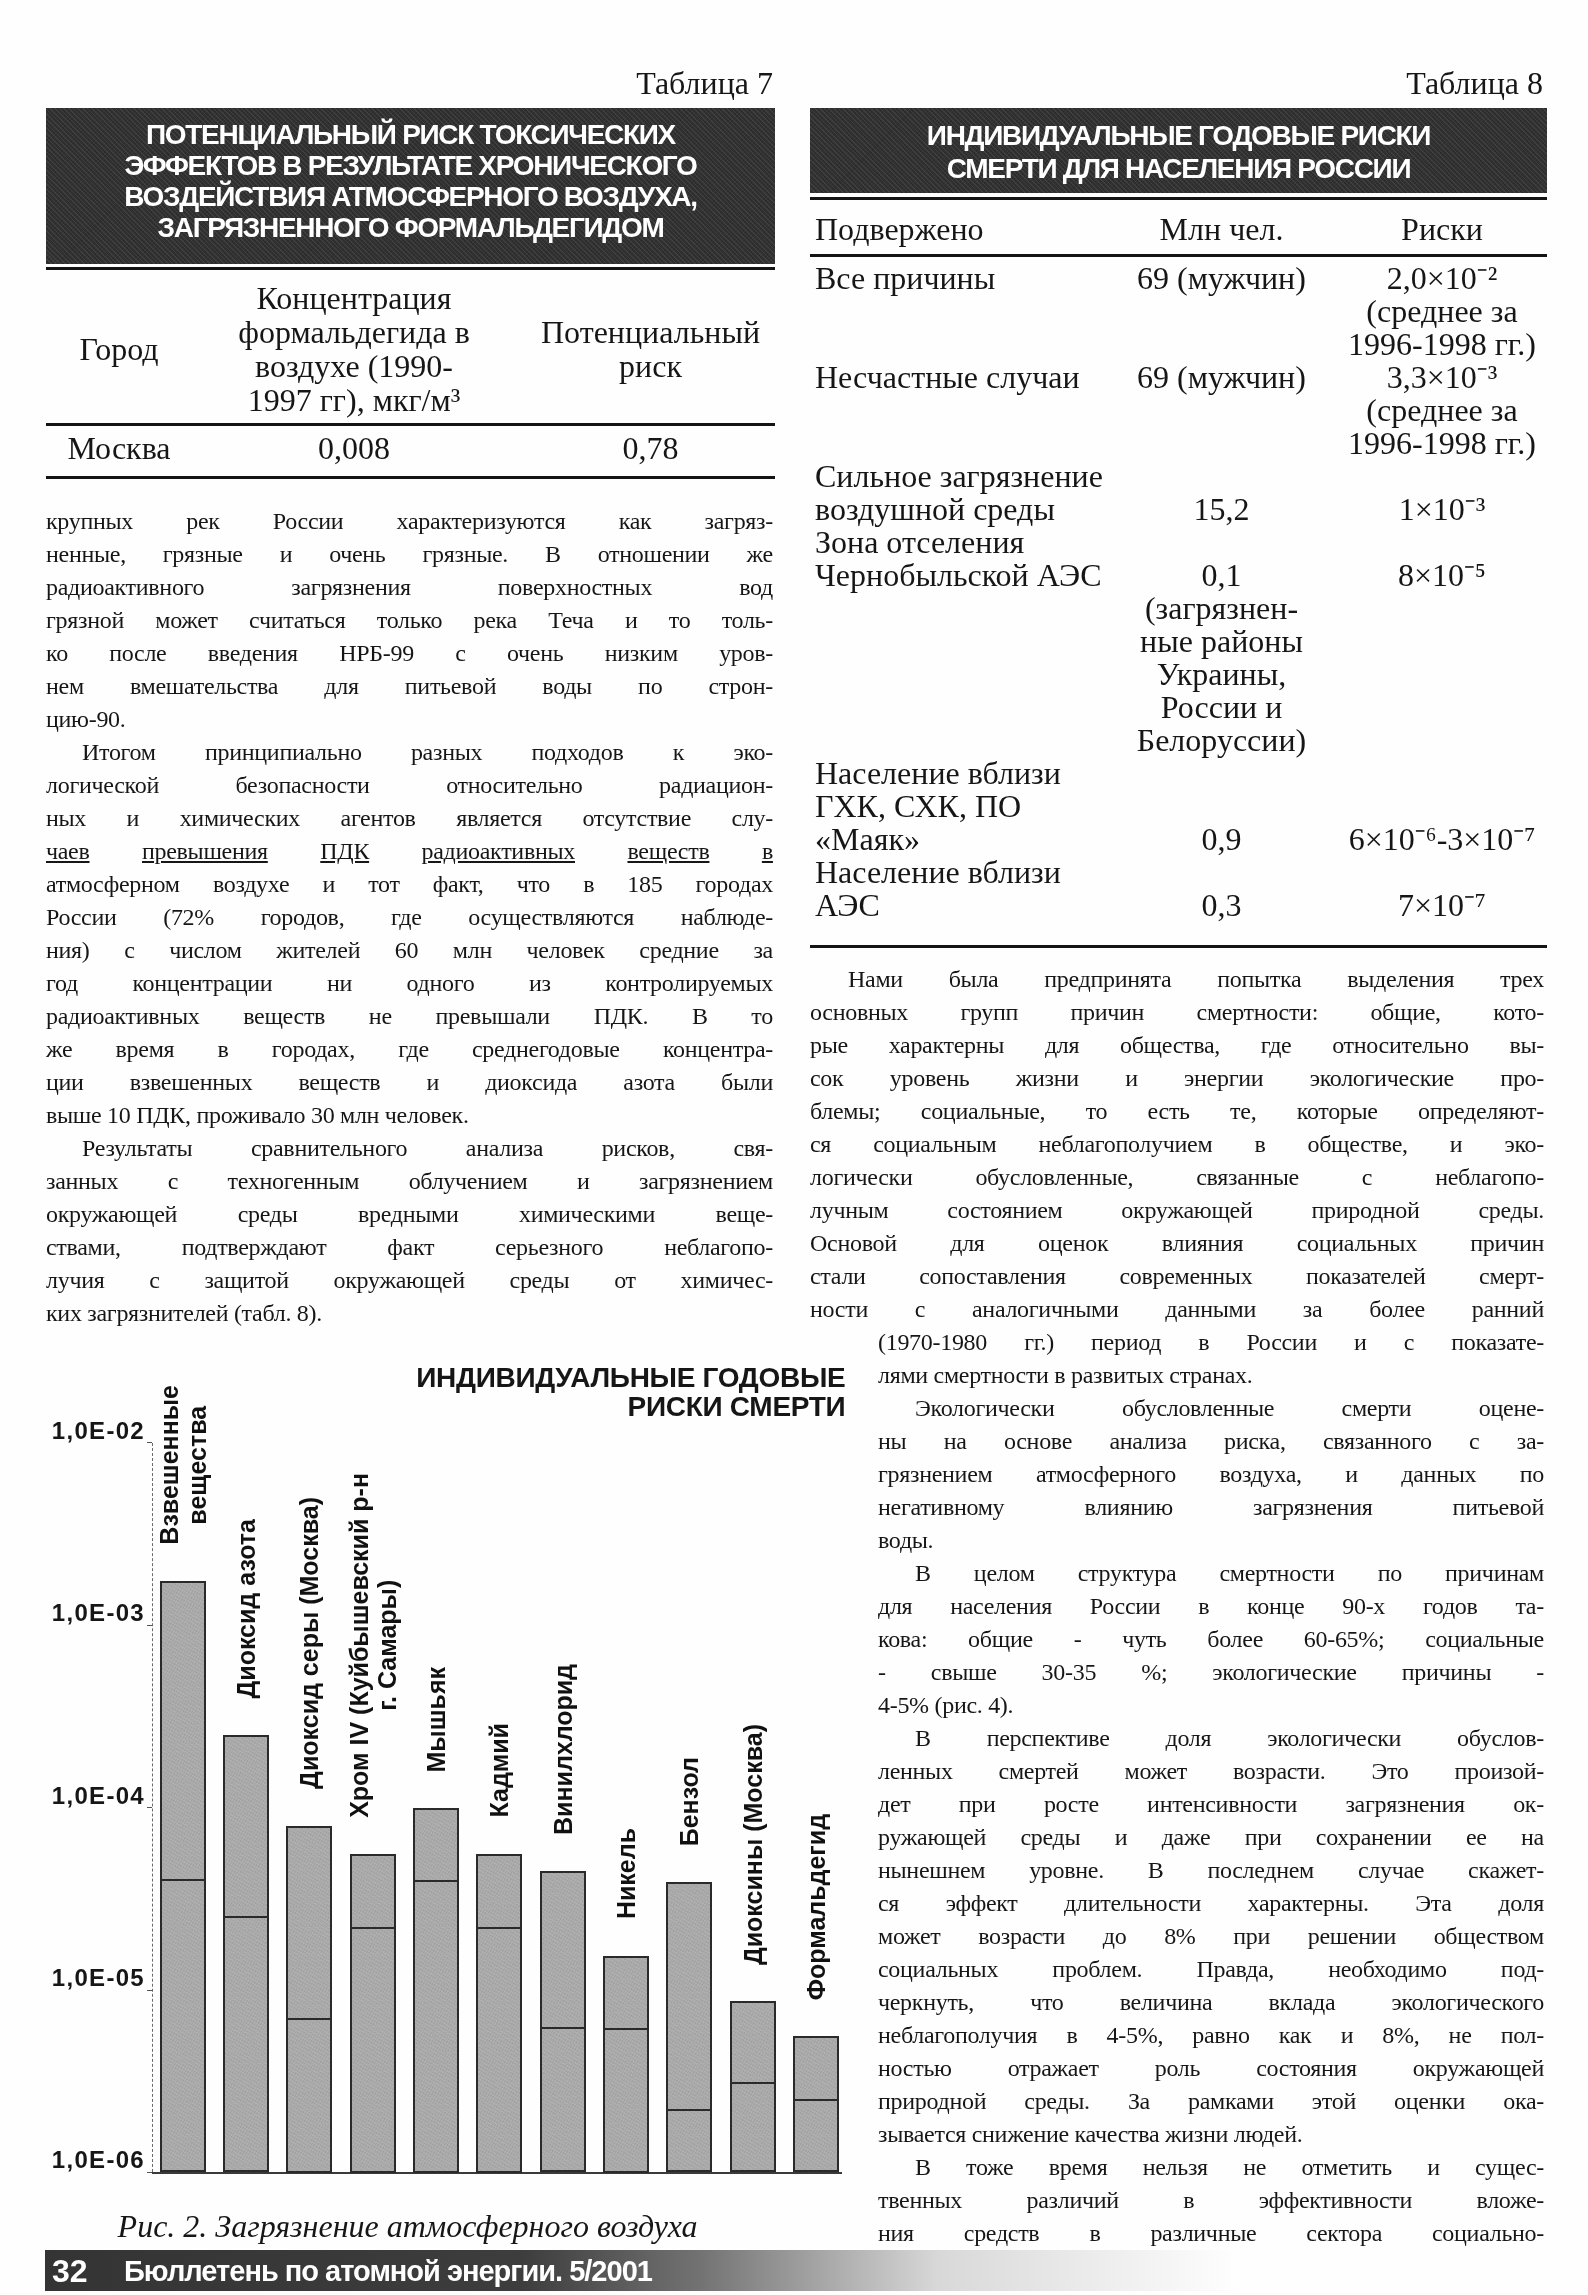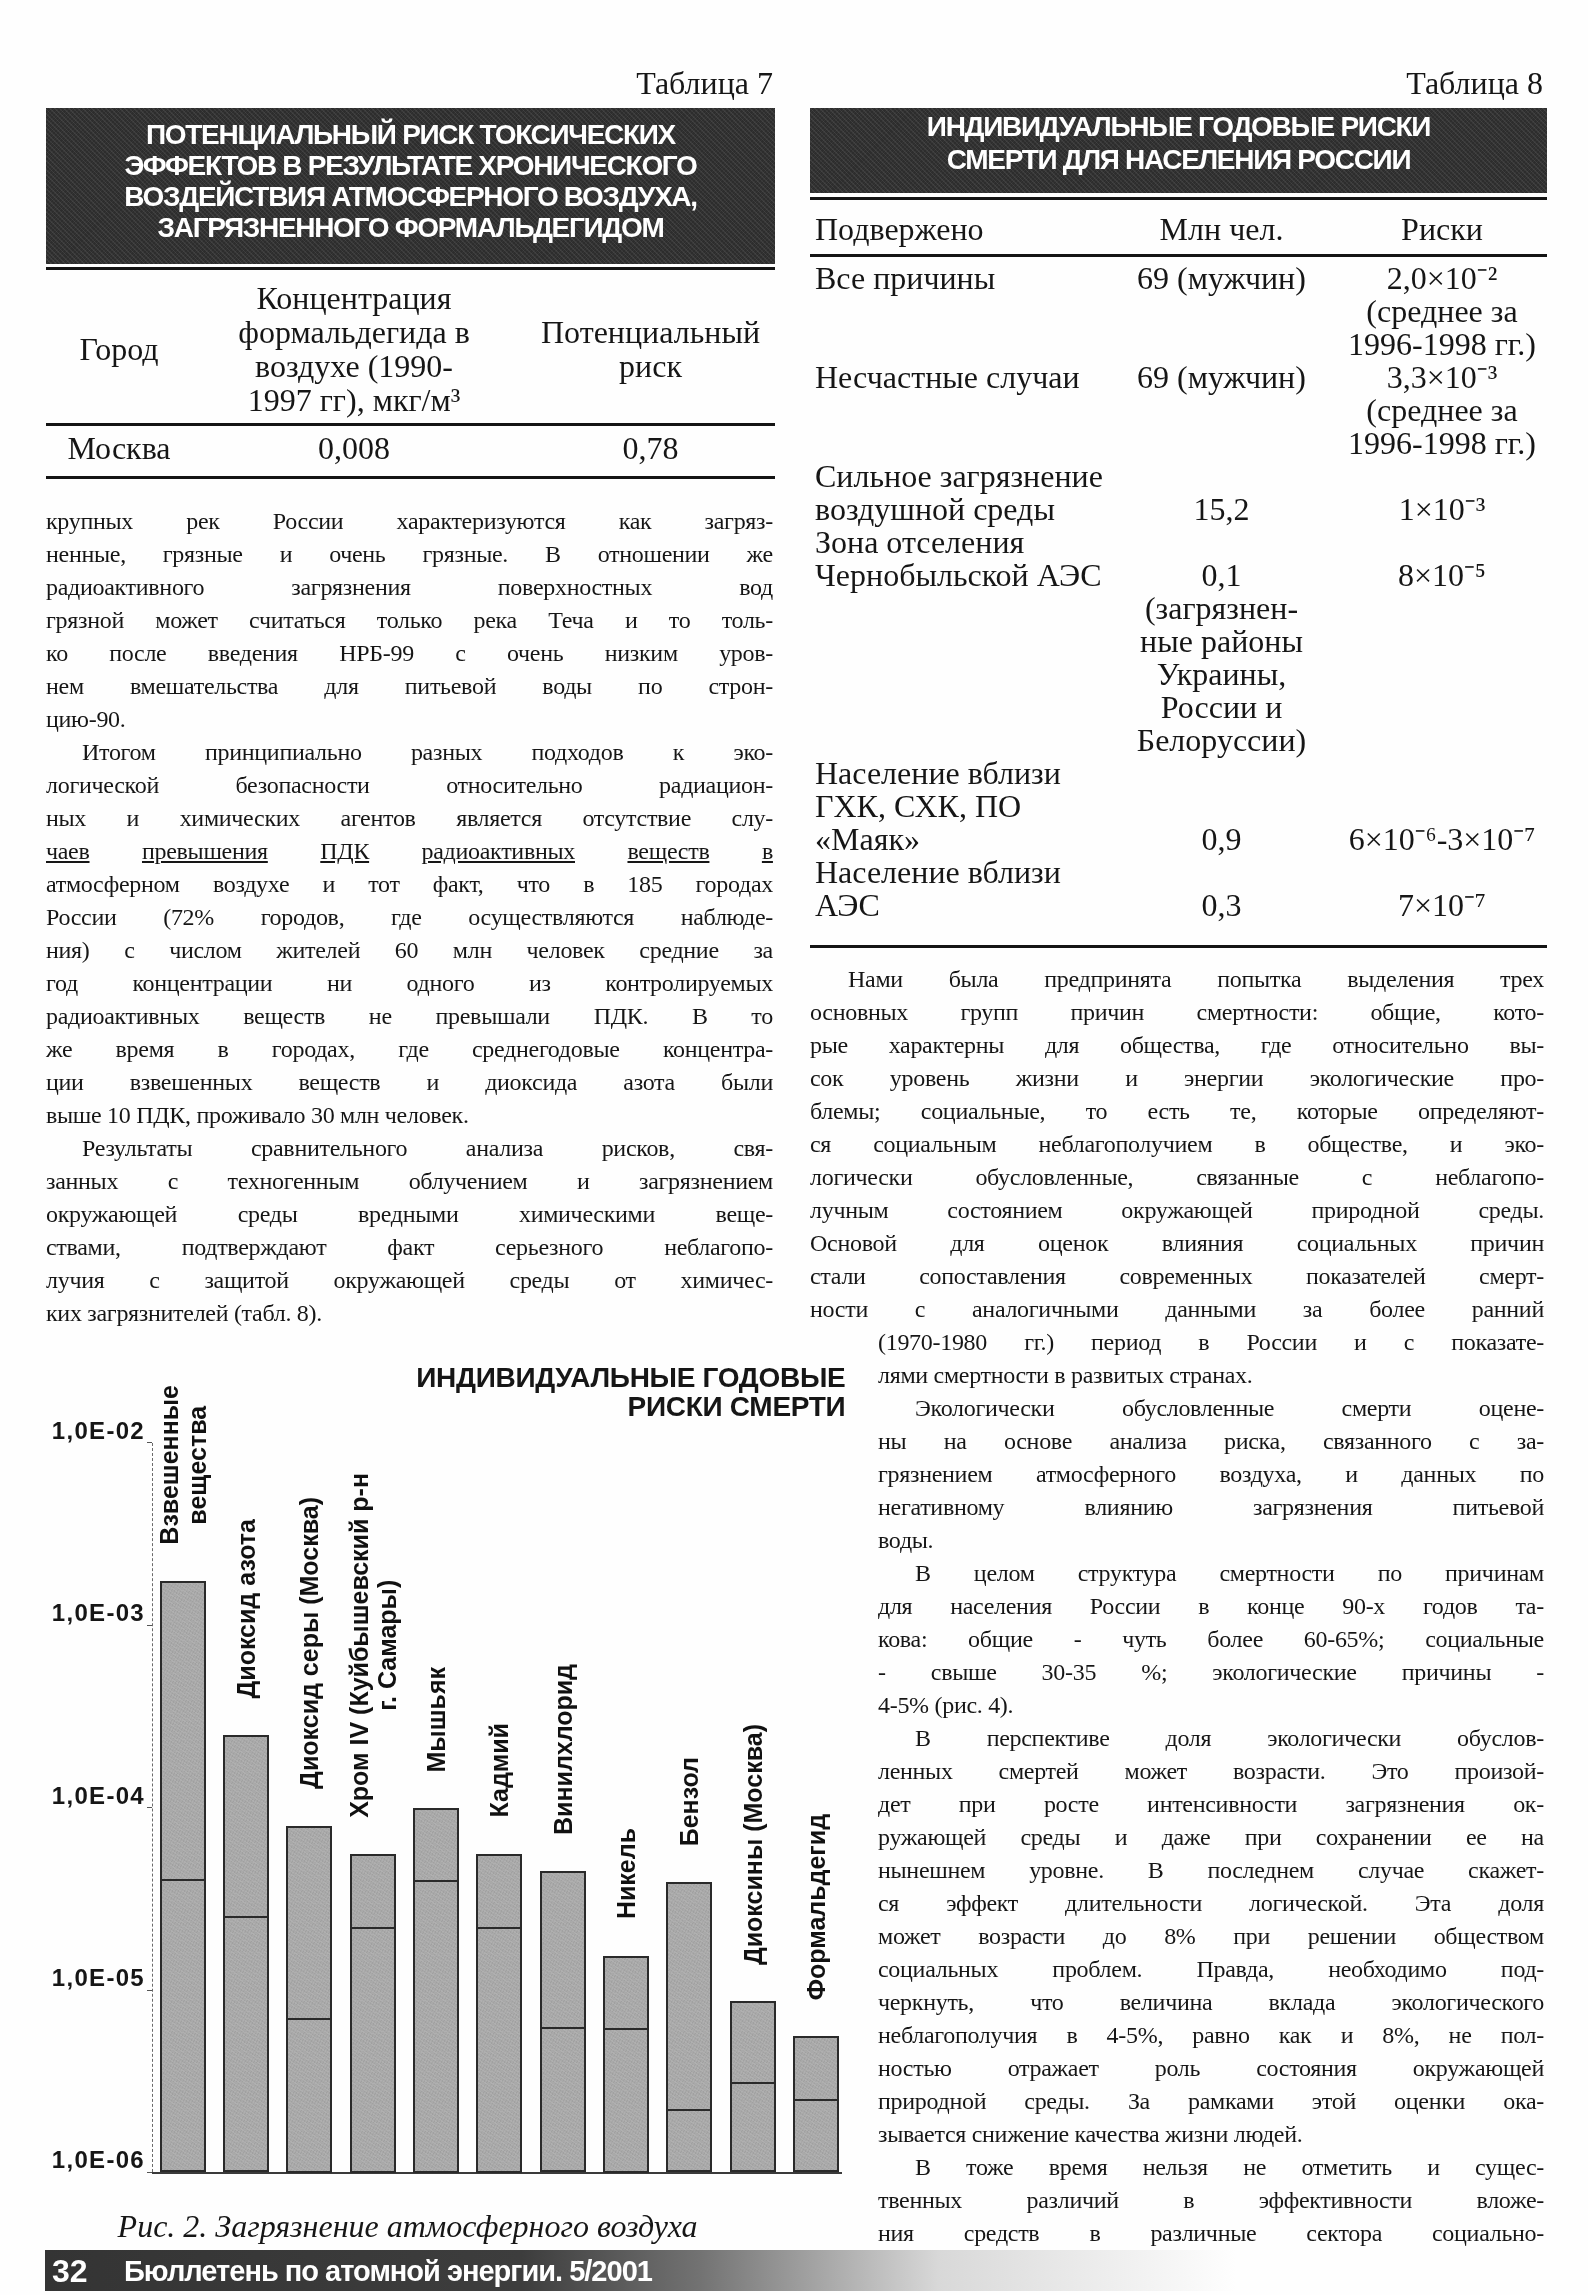--- a/index.html
+++ b/index.html
@@ -70,21 +70,21 @@
     <span>риск</span>
   </div>
   <div class="abs rule" style="left:46px;top:423px;width:729px;height:2.6px;"></div>
 
   <div class="hcell" style="left:46px;top:430px;width:146px;height:37px;line-height:37px;">Москва</div>
   <div class="hcell" style="left:192px;top:430px;width:324px;height:37px;line-height:37px;">0,008</div>
   <div class="hcell" style="left:526px;top:430px;width:249px;height:37px;line-height:37px;">0,78</div>
   <div class="abs rule" style="left:46px;top:476px;width:729px;height:3.3px;"></div>
 
   <div class="abs tbl-label" style="left:1324px;top:67px;width:219px;">Таблица 8</div>
-  <div class="abs band" style="left:810px;top:108px;width:737px;height:85px;padding-top:2px;line-height:33px;">
+  <div class="abs band" style="left:810px;top:108px;width:737px;height:85px;padding-top:11px;line-height:33px;">
     <span class="bl">ИНДИВИДУАЛЬНЫЕ ГОДОВЫЕ РИСКИ</span>
     <span class="bl">СМЕРТИ ДЛЯ НАСЕЛЕНИЯ РОССИИ</span>
   </div>
   <div class="abs rule" style="left:810px;top:197px;width:737px;height:3.3px;"></div>
   <div class="t8-grid" style="top:213px;line-height:33px;">
     <div class="c1">Подвержено</div>
     <div class="c2">Млн чел.</div>
     <div class="c3">Риски</div>
   </div>
   <div class="abs rule" style="left:810px;top:254px;width:737px;height:2.6px;"></div>
@@ -584,21 +584,21 @@
           <span class="w">уровне.</span>
           <span class="w">В</span>
           <span class="w">последнем</span>
           <span class="w">случае</span>
           <span class="w">скажет-</span>
         </div>
         <div class="line just" style="height: 33px; line-height: 33px; margin-left: 68px;">
           <span class="w">ся</span>
           <span class="w">эффект</span>
           <span class="w">длительности</span>
-          <span class="w">логической.</span>
+          <span class="w">характерны.</span>
           <span class="w">Эта</span>
           <span class="w">доля</span>
         </div>
         <div class="line just" style="height: 33px; line-height: 33px; margin-left: 68px;">
           <span class="w">может</span>
           <span class="w">возрасти</span>
           <span class="w">до</span>
           <span class="w">8%</span>
           <span class="w">при</span>
           <span class="w">решении</span>

